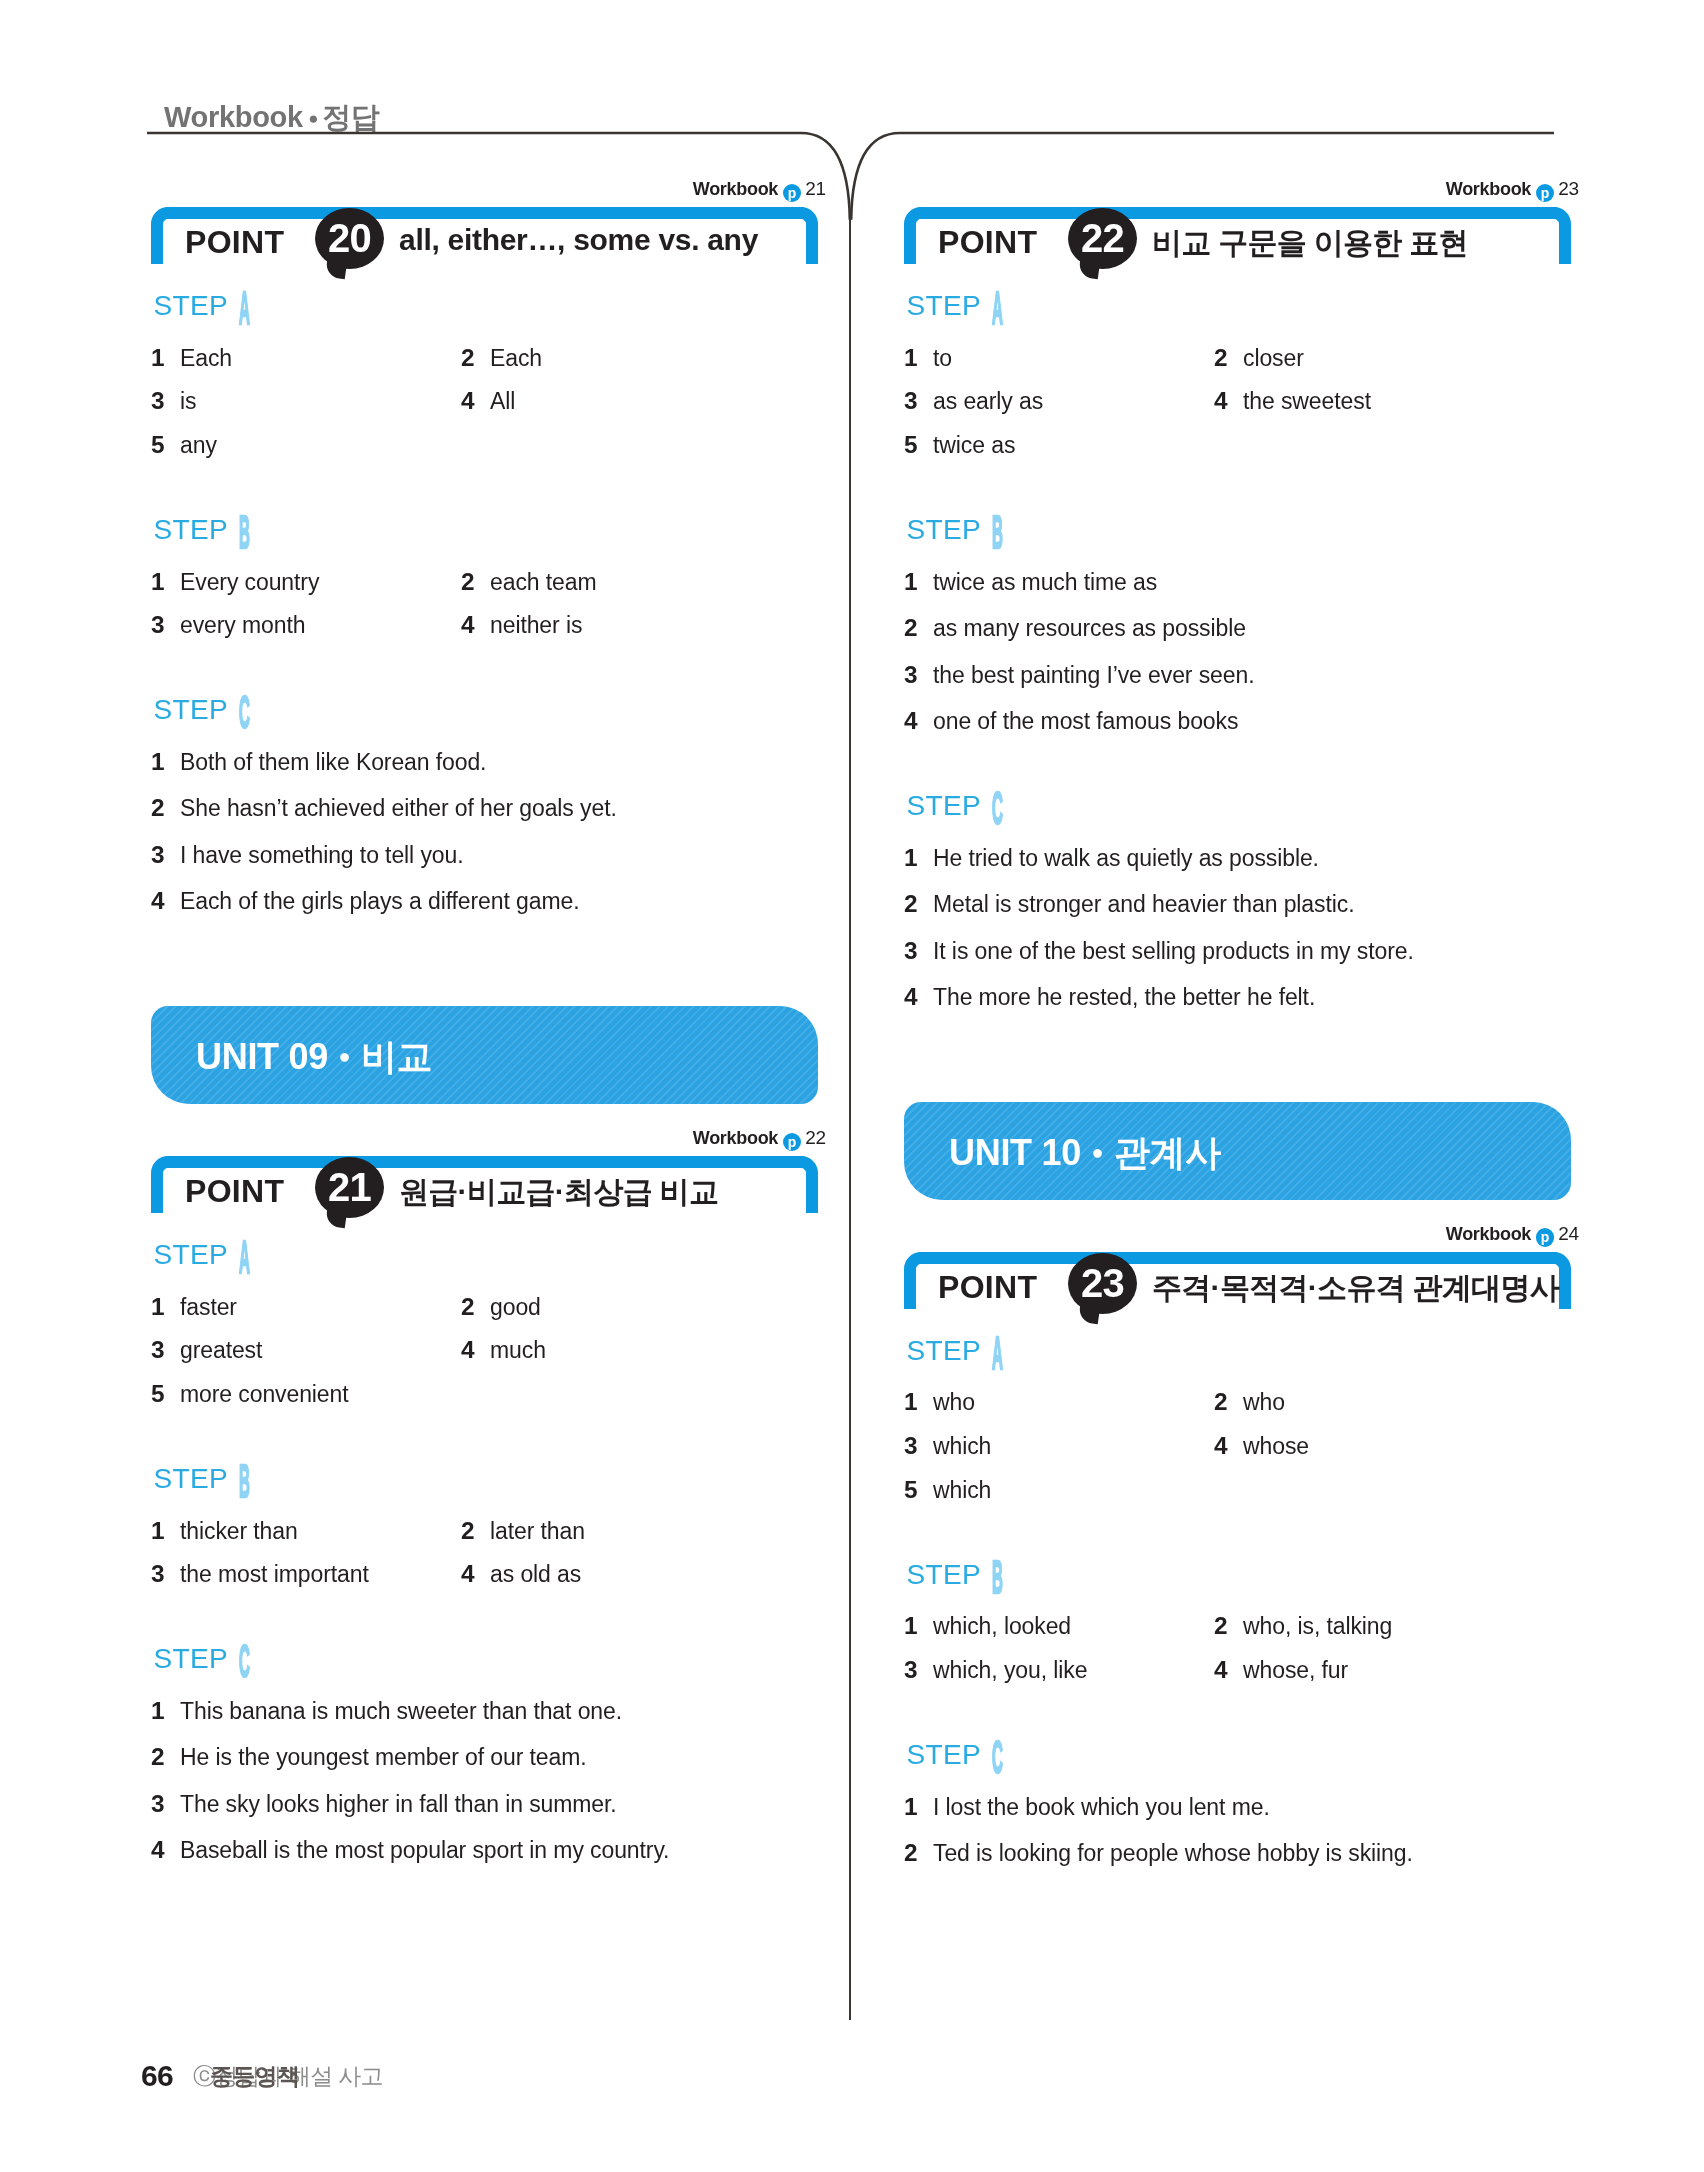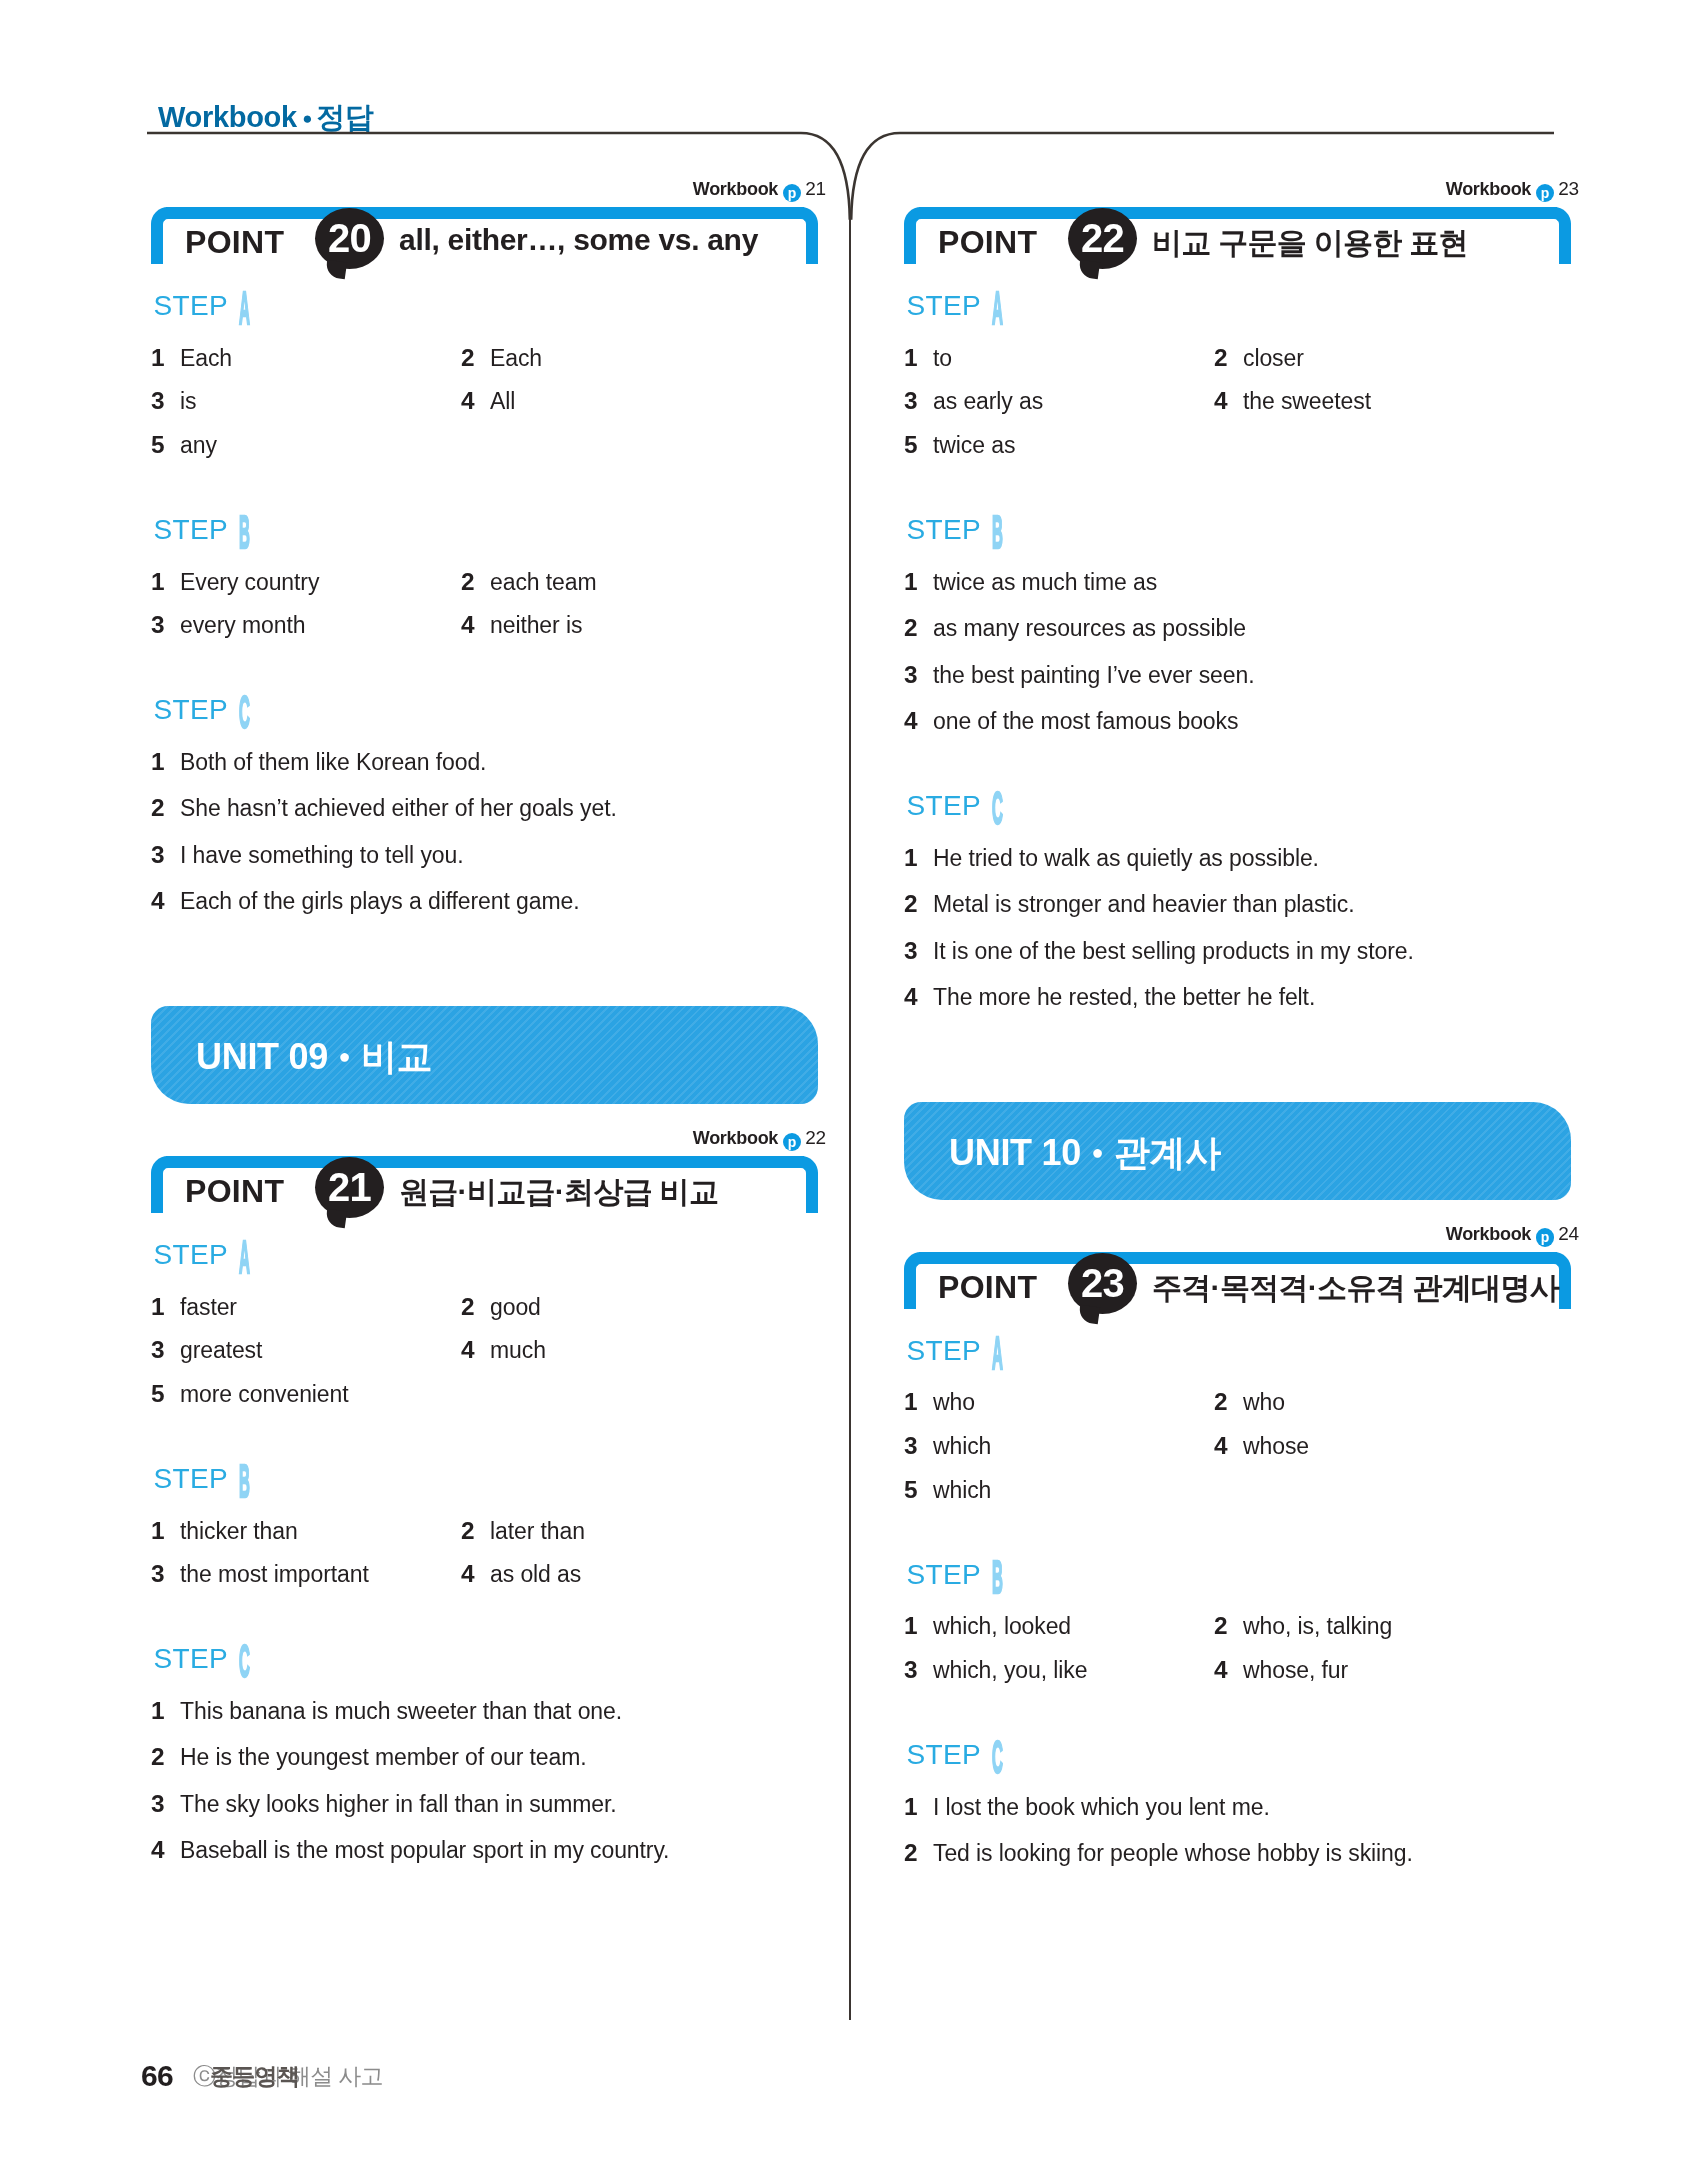--- a/index.html
+++ b/index.html
@@ -12,26 +12,26 @@
     height: 2172px;
     position: relative;
     font-family: "Liberation Sans", sans-serif;
     color: #231f20;
     overflow: hidden;
   }
 
   
   .page-header {
     position: absolute;
-    left: 158px;
+    left: 164px;
     top: 98px;
     font-size: 29px;
     font-weight: bold;
     letter-spacing: -0.3px;
-    color: #0369a1;
+    color: #737373;
     white-space: nowrap;
   }
   .page-header .dot {
     font-size: 17px;
     vertical-align: middle;
     margin: 0 4px 0 5.3px;
   }
 
   
   .frame-rule {

